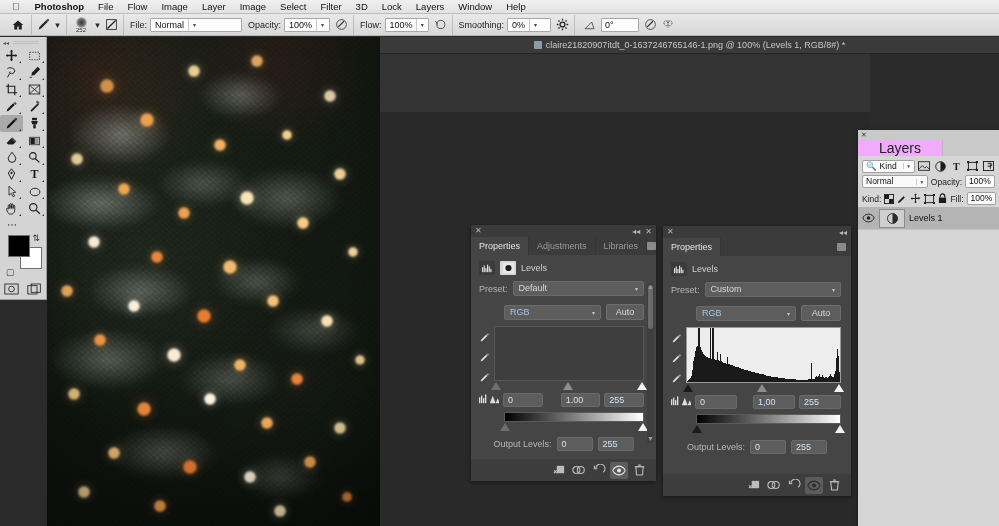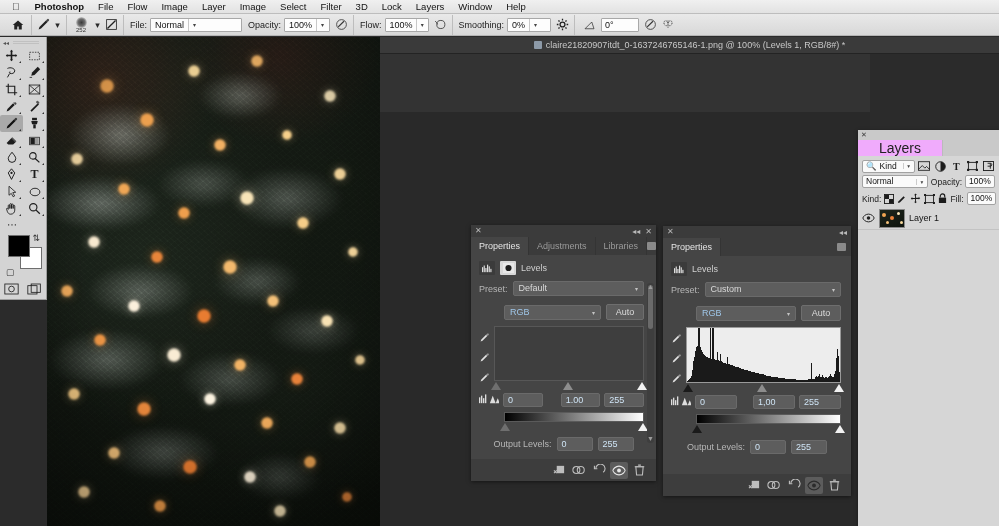--- a/index.html
+++ b/index.html
@@ -1231,33 +1231,31 @@
             <path d="M2.5 5V3.4a2.5 2.5 0 0 1 5 0V5" fill="none" stroke="#1c1c1c" stroke-width="1.3"></path>
             <rect x="1" y="5" width="8" height="6" fill="#1c1c1c"></rect>
           </svg>
         </span>
       <span style="font-size:8.5px;color:#1c1c1c;margin-left:auto">Fill:</span>
       <span class="lfield" style="width:30px">
         <span class="txt">100%</span>
       </span>
     </div>
 
-    <div class="layer-item">
+    <div class="layer-item selected">
       <span class="eye">
           <svg width="13" height="10" viewBox="0 0 15 11">
             <path d="M7.5 1C4 1 1.3 3.8 1 5.5c.3 1.7 3 4.5 6.5 4.5S13.7 7.2 14 5.5C13.7 3.8 11 1 7.5 1z" fill="none" stroke="#1f1f1f" stroke-width="1.1"></path>
             <circle cx="7.5" cy="5.5" r="2" fill="#1f1f1f"></circle>
           </svg>
         </span>
-      <span class="thumb-box">
-        <span style="position:absolute;inset:0;background:linear-gradient(150deg,#1d261c,#0f140e)"></span>
-        <span style="position:absolute;left:2px;top:3px;width:4px;height:4px;border-radius:50%;background:#f0a552"></span>
-        <span style="position:absolute;left:10px;top:6px;width:4px;height:4px;border-radius:50%;background:#e8823a"></span>
-        <span style="position:absolute;left:17px;top:2px;width:3px;height:3px;border-radius:50%;background:#f8e4b8"></span>
-        <span style="position:absolute;left:6px;top:11px;width:3px;height:3px;border-radius:50%;background:#f4c179"></span>
-        <span style="position:absolute;left:20px;top:11px;width:3px;height:3px;border-radius:50%;background:#f6d79c"></span>
-      </span>
-      <span class="layer-name">Layer 1</span>
+      <span class="thumb-box mask">
+        <svg width="15" height="13" viewBox="0 0 16 14">
+            <circle cx="8" cy="7" r="5.4" fill="none" stroke="#2a2a2a"></circle>
+            <path d="M8 1.6a5.4 5.4 0 0 1 0 10.8z" fill="#2a2a2a"></path>
+          </svg>
+      </span>
+      <span class="layer-name">Levels 1</span>
     </div>
     <div class="layers-empty"></div>
   </div>
 
 </div>
 
 </body></html>

